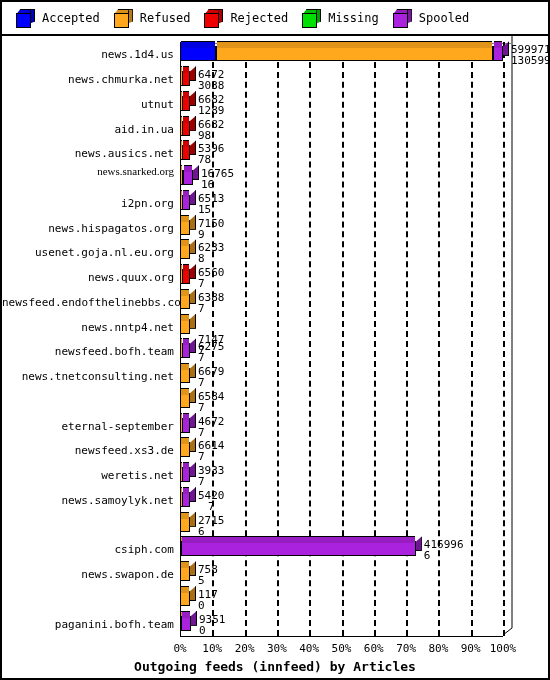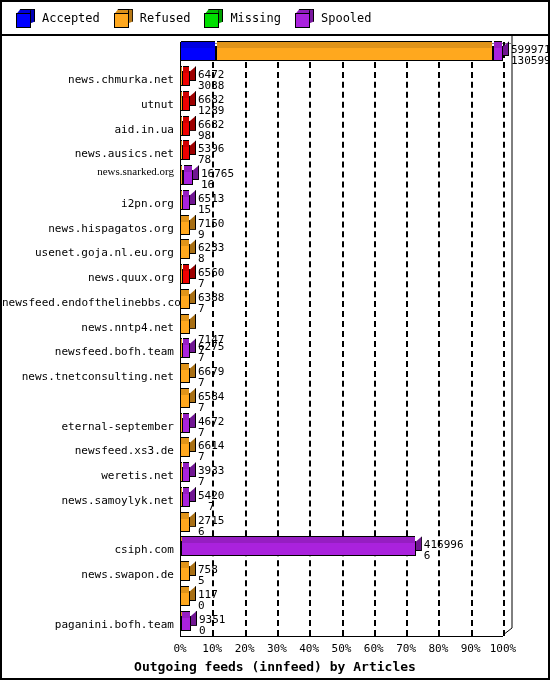--- a/index.html
+++ b/index.html
@@ -55,20 +55,28 @@
         </span>
         <span class="leg-label">Accepted</span>
       </div>
       <div class="leg-item">
         <span class="leg-cube">
           <span class="topf" style="background: rgb(217, 143, 26);"></span>
           <span class="side" style="background: rgb(184, 121, 22);"></span>
           <span class="face" style="background: rgb(255, 168, 30);"></span>
         </span>
         <span class="leg-label">Refused</span>
+      </div>
+      <div class="leg-item">
+        <span class="leg-cube">
+          <span class="topf" style="background: rgb(202, 0, 0);"></span>
+          <span class="side" style="background: rgb(171, 0, 0);"></span>
+          <span class="face" style="background: rgb(238, 0, 0);"></span>
+        </span>
+        <span class="leg-label">Rejected</span>
       </div>
       <div class="leg-item">
         <span class="leg-cube">
           <span class="topf" style="background: rgb(0, 190, 0);"></span>
           <span class="side" style="background: rgb(0, 161, 0);"></span>
           <span class="face" style="background: rgb(0, 224, 0);"></span>
         </span>
         <span class="leg-label">Missing</span>
       </div>
       <div class="leg-item">
@@ -114,20 +122,21 @@
       <div class="xtick" style="left: 307.2px;">40%</div>
       <div class="xtick" style="left: 339.5px;">50%</div>
       <div class="xtick" style="left: 371.8px;">60%</div>
       <div class="xtick" style="left: 404.1px;">70%</div>
       <div class="xtick" style="left: 436.4px;">80%</div>
       <div class="xtick" style="left: 468.7px;">90%</div>
       <div class="xtick" style="left: 501px;">100%</div>
     </div>
 
   <div id="xtitle">Outgoing feeds (innfeed) by Articles</div>
+<div class="ylab" style="width: 172px; left: 0px; top: 47.375px;">news.1d4.us</div>
     <div class="seg" style="left: 178px; top: 44.375px; width: 35.53px; position: absolute; background: rgb(0, 0, 255);">
       <span class="captop" style="background: rgb(0, 0, 224); border-top: 1px solid rgb(0, 0, 0);"></span>
     </div>
     <div class="seg" style="left: 213.53px; top: 44.375px; width: 277.78px; position: absolute; background: rgb(255, 168, 30);">
       <span class="captop" style="background: rgb(224, 148, 26); border-top: 1px solid rgb(0, 0, 0);"></span>
     </div>
     <div class="seg" style="left: 491.31px; top: 44.375px; width: 9.69px; position: absolute; background: rgb(170, 34, 221);">
       <span class="captop" style="background: rgb(150, 30, 194); border-top: 1px solid rgb(0, 0, 0);"></span>
       <span class="capside" style="background: rgb(112, 22, 146);"></span>
     </div>

